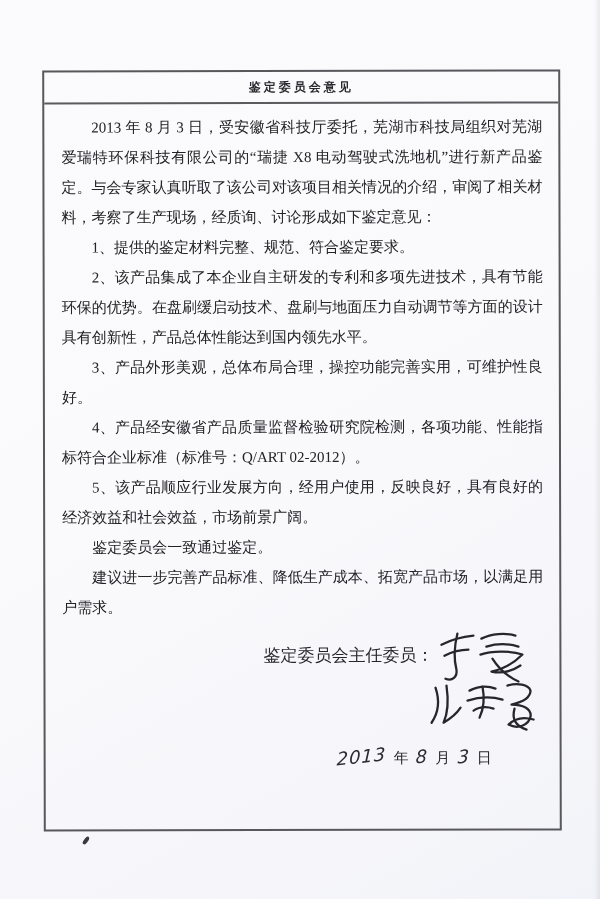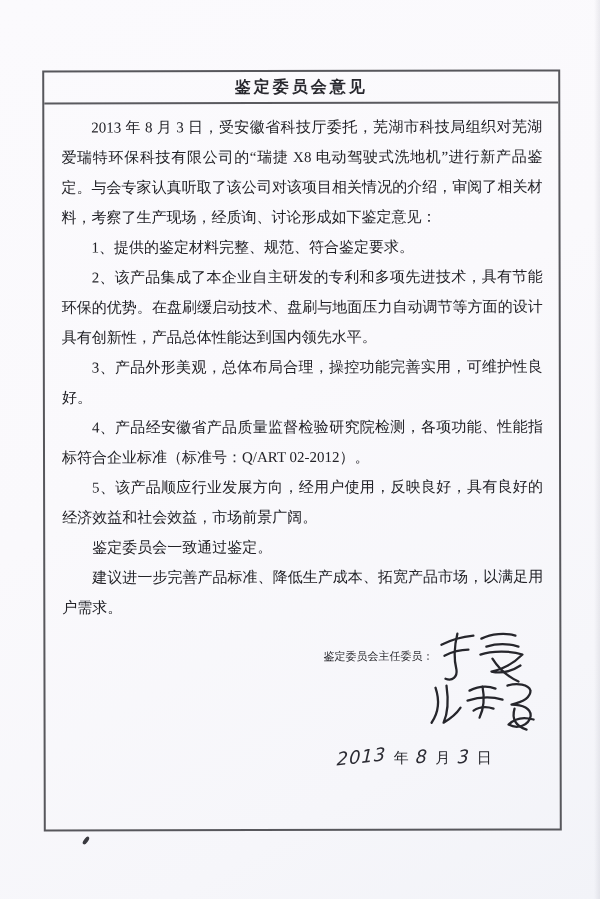--- a/index.html
+++ b/index.html
@@ -37,21 +37,21 @@
     background: transparent;
   }
   .title-row {
     height: 30px;
     border-bottom: 2px solid #5a5a5f;
     display: flex;
     align-items: center;
     justify-content: center;
   }
   .doc-title {
-    font-size: 16px;
+    font-size: 12px;
     font-weight: bold;
     letter-spacing: 3px;
     color: #28282e;
   }
   .doc-body {
     padding: 8px 16px 0 17px;
     font-size: 15px;
     line-height: 30px;
     text-align: justify;
     color: #222227;
@@ -64,21 +64,21 @@
   .sig-block { margin-top: 10px; }
   .sig-row {
     display: flex;
     justify-content: flex-end;
     align-items: center;
     height: 48px;
   }
   .sig-row.chief { padding-right: 18px; }
   .sig-row.deputy { padding-right: 6px; }
   .sig-label {
-    font-size: 11px;
+    font-size: 17px;
     font-weight: 500;
     color: #26262b;
     white-space: nowrap;
   }
   .sig-art { display: inline-block; position: relative; }
   .sig-art svg { display: block; }
   .sr {
     position: absolute;
     opacity: 0;
     font-size: 1px;

